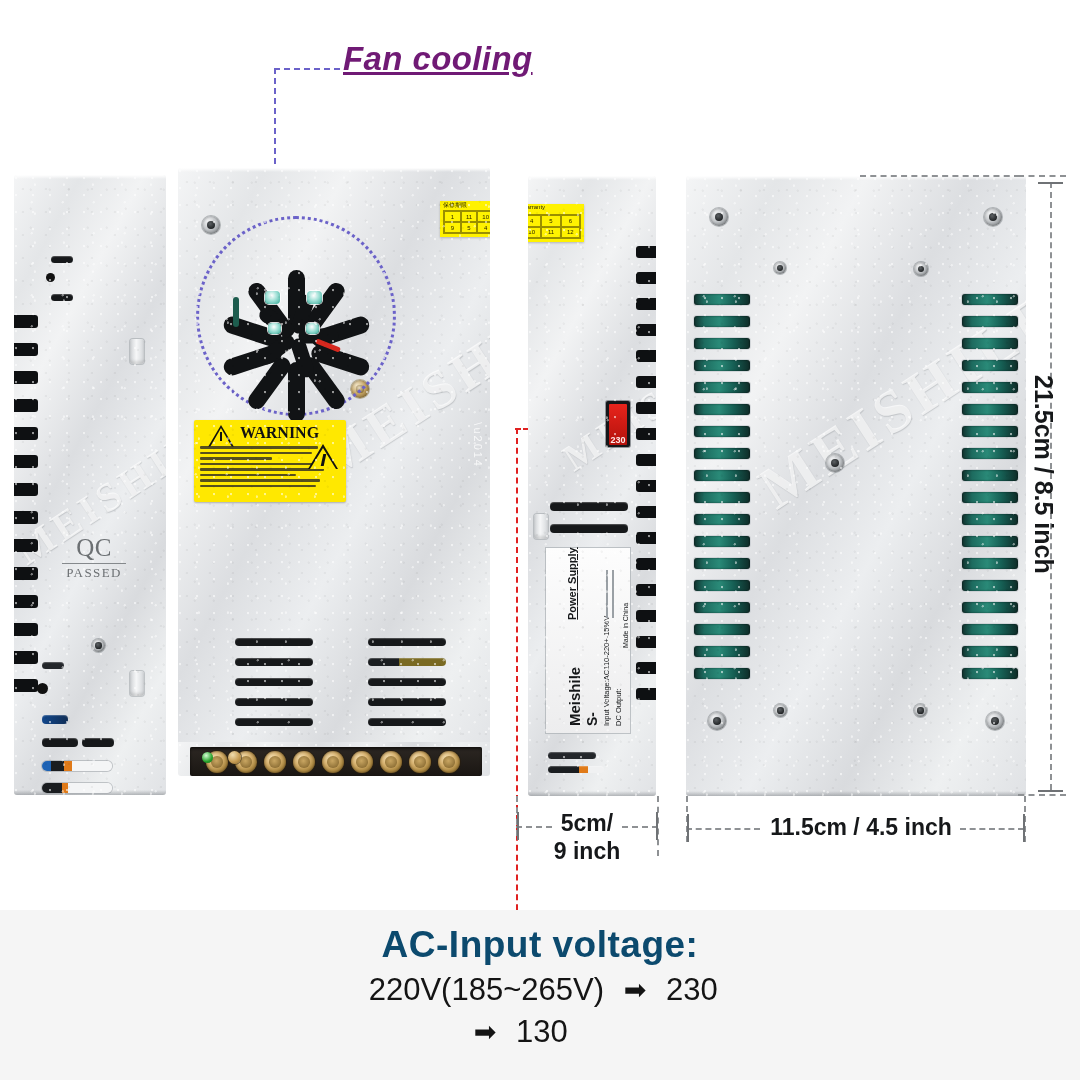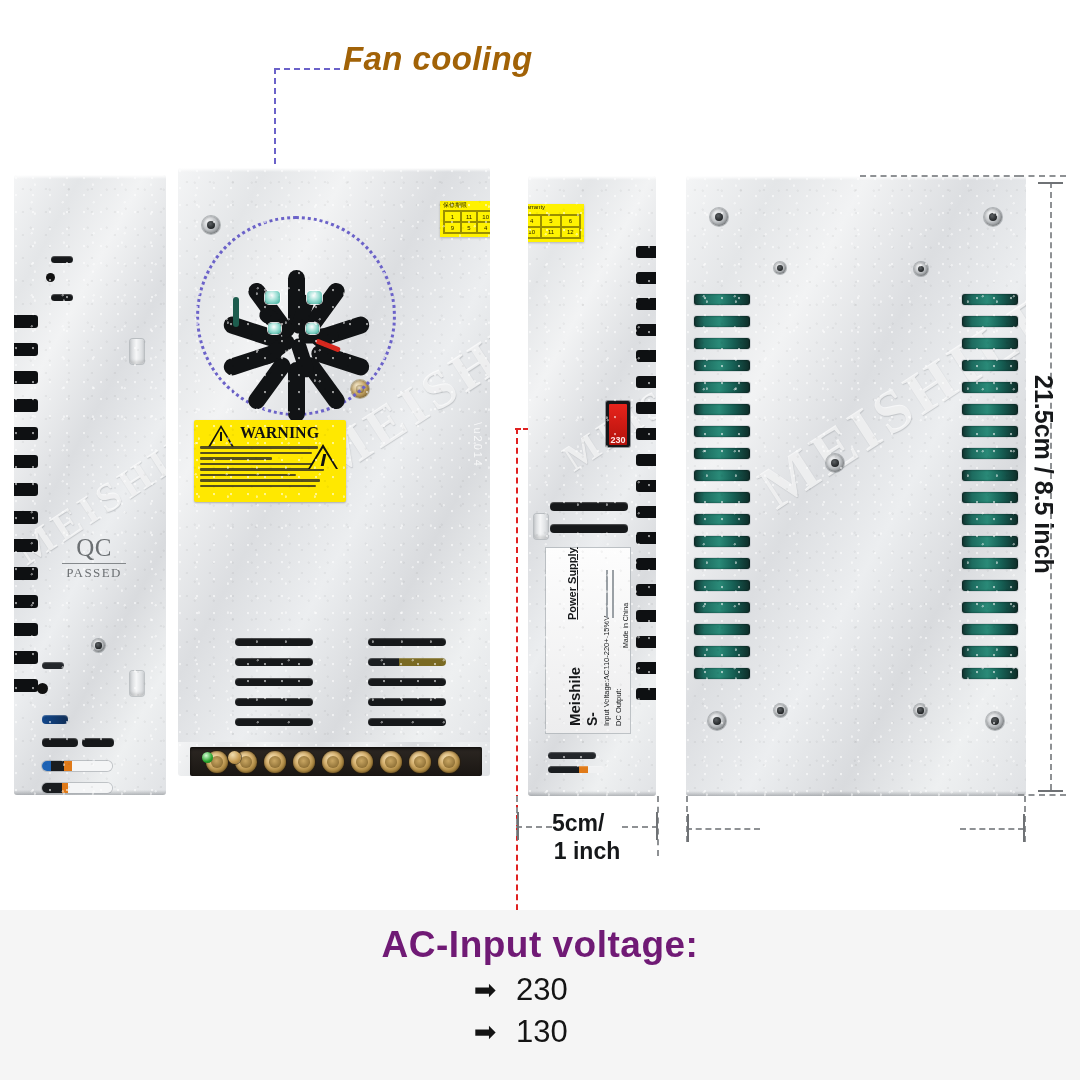--- a/index.html
+++ b/index.html
@@ -12,23 +12,24 @@
     position: relative;
   }
 
   #stage { position: relative; width: 1080px; height: 1080px; }
 
   
   .callout-label {
     position: absolute;
     font-family: "Liberation Sans", sans-serif;
     font-style: italic; font-weight: bold;
-    font-size: 33px; color: #a16207;
+    font-size: 33px; color: #701a75;
     letter-spacing: .4px;
     white-space: nowrap;
+    text-decoration: underline;
   }
 
   .callout-line-v {
     position: absolute;
     border-left: 2px dashed #6b62c9;
   }
   .callout-line-h {
     position: absolute;
     border-top: 2px dashed #6b62c9;
   }
@@ -331,21 +332,21 @@
   
   #bottom-band {
     position: absolute;
     left: 0; bottom: 0; width: 1080px; height: 170px;
     background: #f5f5f5;
     text-align: center;
   }
   #ac-title {
     font-family: "Liberation Sans", sans-serif;
     font-weight: bold;
-    font-size: 37px; color: #701a75;
+    font-size: 37px; color: #0c4a6e;
     letter-spacing: .5px;
     padding-top: 14px;
   }
   .ac-row {
     font-family: "Liberation Sans", sans-serif;
     font-size: 31px; color: #141414;
     margin-top: 6px;
     display: flex; justify-content: center; align-items: center;
   }
   .ac-left  { width: 300px; text-align: right; }
@@ -665,34 +666,36 @@
   <div class="dim-tick-h" style="left:1038px; top:182px; width:25px;"></div>
   <div class="dim-tick-h" style="left:1038px; top:790px; width:25px;"></div>
   <div class="dim-text-v" style="left:1058px; top:375px; font-size:25px;">21.5cm / 8.5 inch</div>
 
   <div class="dim-line-v" style="left:516px; top:796px; height:40px;"></div>
   <div class="dim-line-v" style="left:657px; top:796px; height:60px;"></div>
   <div class="dim-line-h" style="left:516px; top:826px; width:36px;"></div>
   <div class="dim-line-h" style="left:622px; top:826px; width:36px;"></div>
   <div class="dim-tick-v" style="left:517px; top:812px; height:28px;"></div>
   <div class="dim-tick-v" style="left:656px; top:812px; height:28px;"></div>
-  <div class="dim-text" style="left:552px; top:810px; font-size:23px; text-align:left; width:70px;">5cm/</div>
-  <div class="dim-text" style="left:552px; top:838px; font-size:23px; text-align:center; width:70px;">1 inch</div>
+  <div class="dim-text" style="left:552px; top:810px; font-size:23px; text-align:center; width:70px;">5cm/</div>
+  <div class="dim-text" style="left:552px; top:838px; font-size:23px; text-align:center; width:70px;">9 inch</div>
 
   <div class="dim-line-v" style="left:686px; top:796px; height:46px;"></div>
   <div class="dim-line-v" style="left:1024px; top:796px; height:46px;"></div>
   <div class="dim-line-h" style="left:686px; top:828px; width:74px;"></div>
   <div class="dim-line-h" style="left:960px; top:828px; width:64px;"></div>
   <div class="dim-tick-v" style="left:687px; top:814px; height:28px;"></div>
   <div class="dim-tick-v" style="left:1023px; top:814px; height:28px;"></div>
+  <div class="dim-text" style="left:756px; top:814px; font-size:23px; width:210px; text-align:center;">11.5cm / 4.5 inch</div>
 
   <div id="bottom-band">
     <div id="ac-title">AC-Input voltage:</div>
 
     <div class="ac-row">
+      <span class="ac-left">220V(185~265V)</span>
       <span class="ac-arrow">➡</span>
       <span class="ac-right">230</span>
     </div>
 
     <div class="ac-row">
       <span class="ac-arrow">➡</span>
       <span class="ac-right">130</span>
     </div>
   </div>
 

